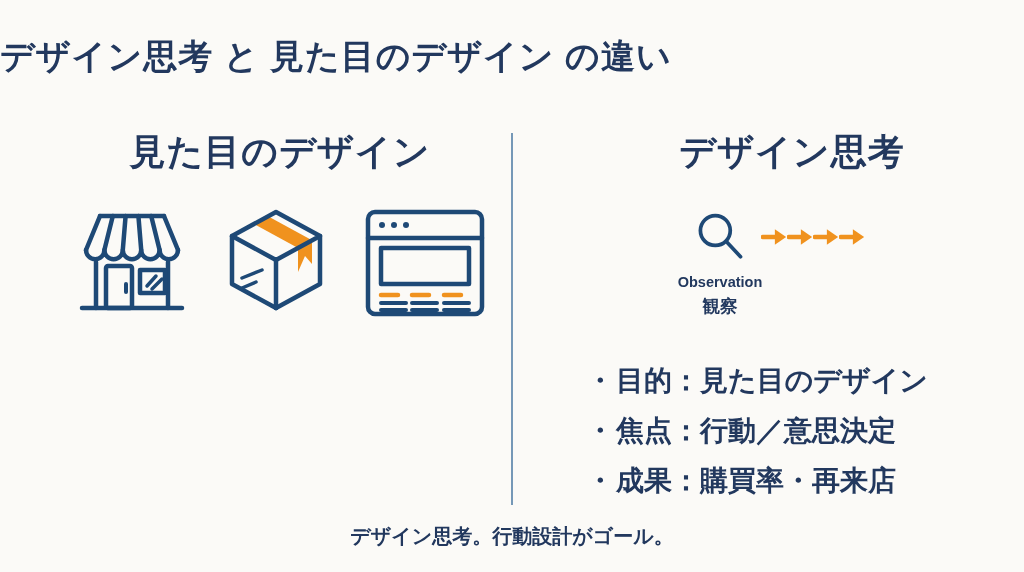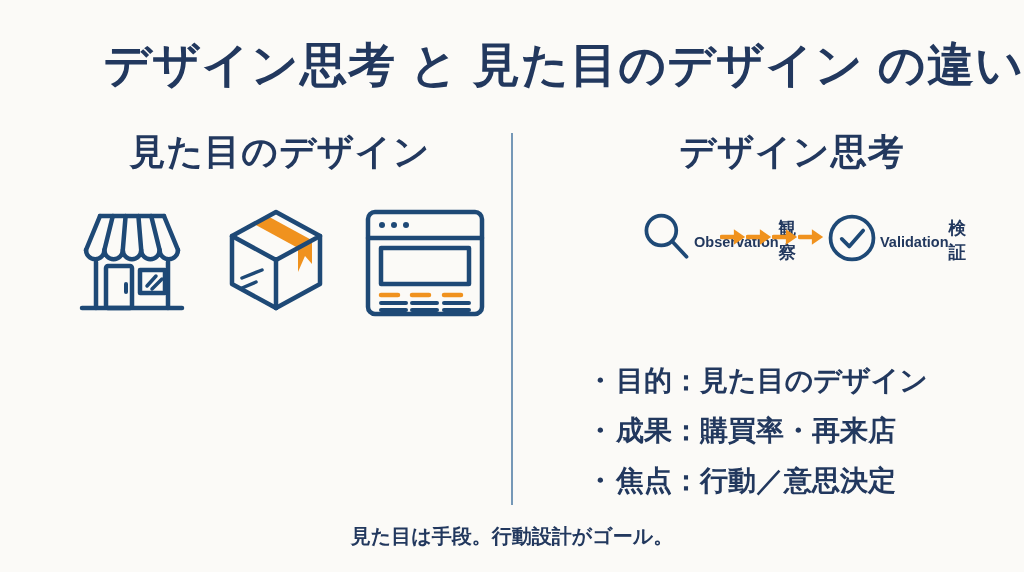--- a/index.html
+++ b/index.html
@@ -5,35 +5,35 @@
   :root{
     --navy:#22385e;
     --icon-navy:#1e4976;
     --orange:#f0921e;
     --divider:#5d86ab;
     --bg:#fbfaf7;
   }
   *{margin:0;padding:0;box-sizing:border-box;}
   body{font-family:"Liberation Sans","DejaVu Sans",sans-serif;background:#e8e8e8;}
   .page{position:relative;width:1024px;height:572px;background:var(--bg);overflow:hidden;}
-  .title{position:absolute;top:34px;left:0;width:100%;text-align:right;
-    font-size:47px;font-weight:800;color:var(--navy);letter-spacing:1px;}
+  .title{position:absolute;top:34px;left:0;width:100%;text-align:left;
+    font-size:34px;font-weight:800;color:var(--navy);letter-spacing:1px;}
   .divider{position:absolute;left:511px;top:133px;width:2px;height:372px;background:var(--divider);opacity:.85;}
   .col{position:absolute;top:0;height:100%;width:560px;}
   .col-left{left:0;}
   .col-right{left:512px;}
   .col-heading{position:absolute;top:128px;left:0;width:100%;text-align:center;
     font-size:36px;font-weight:800;color:var(--navy);letter-spacing:1px;}
   .icon-row{position:absolute;top:202px;left:0;width:100%;display:flex;justify-content:center;align-items:flex-start;gap:12px;}
   .bullets{position:absolute;top:356px;left:70px;}
   .col-right .bullets{left:74px;}
   .bullet{font-size:28px;font-weight:800;color:var(--navy);line-height:50px;white-space:nowrap;}
   .bullet .marker{margin-right:2px;}
   .flow{position:absolute;top:210px;left:14px;width:492px;display:flex;justify-content:center;align-items:flex-start;}
-  .step{width:82px;display:flex;flex-direction:row;align-items:center;}
+  .step{width:82px;display:flex;flex-direction:column;align-items:center;}
   .step svg{flex:none;}
   .step-en{margin-top:8px;font-size:14.5px;font-weight:700;color:var(--navy);text-align:center;line-height:16px;}
   .step-ja{margin-top:4px;font-size:17.5px;font-weight:800;color:var(--navy);text-align:center;}
   .arrow{width:26px;margin-top:17px;display:flex;justify-content:center;}
   .footer{position:absolute;top:523px;left:0;width:100%;text-align:center;
     font-size:20px;font-weight:800;color:var(--navy);}
   svg{display:block;}
 </style>
 </head>
 <body>
@@ -140,35 +140,25 @@
       </div>
 
 
       <div class="arrow">
         <svg width="26" height="20" viewBox="0 0 30 22" fill="none">
           <path d="M2,11 H17" stroke="#f0921e" stroke-width="5" stroke-linecap="round"></path>
           <polygon points="16,2 29,11 16,20" fill="#f0921e"></polygon>
         </svg>
       </div>
 
-      <div class="step">
-        <span>
-          <svg width="56" height="56" viewBox="0 0 60 60" fill="none" stroke="#1e4976" stroke-width="4" stroke-linecap="round" stroke-linejoin="round">
-            <circle cx="30" cy="30" r="23"></circle>
-            <path d="M19,31 L27,39 L42,22"></path>
-          </svg>
-        </span>
-        <div class="step-en">Validation</div>
-        <div class="step-ja">検証</div>
-      </div>
 
     </div>
 
     <div class="bullets">
       <div class="bullet"><span class="marker">・</span><span>目的：見た目のデザイン</span></div>
+      <div class="bullet"><span class="marker">・</span><span>焦点：行動／意思決定</span></div>
       <div class="bullet"><span class="marker">・</span><span>成果：購買率・再来店</span></div>
-      <div class="bullet"><span class="marker">・</span><span>焦点：行動／意思決定</span></div>
     </div>
   </div>
 
-  <div class="footer">見た目は手段。行動設計がゴール。</div>
+  <div class="footer">デザイン思考。行動設計がゴール。</div>
 
 </div>
 
 </body></html>

